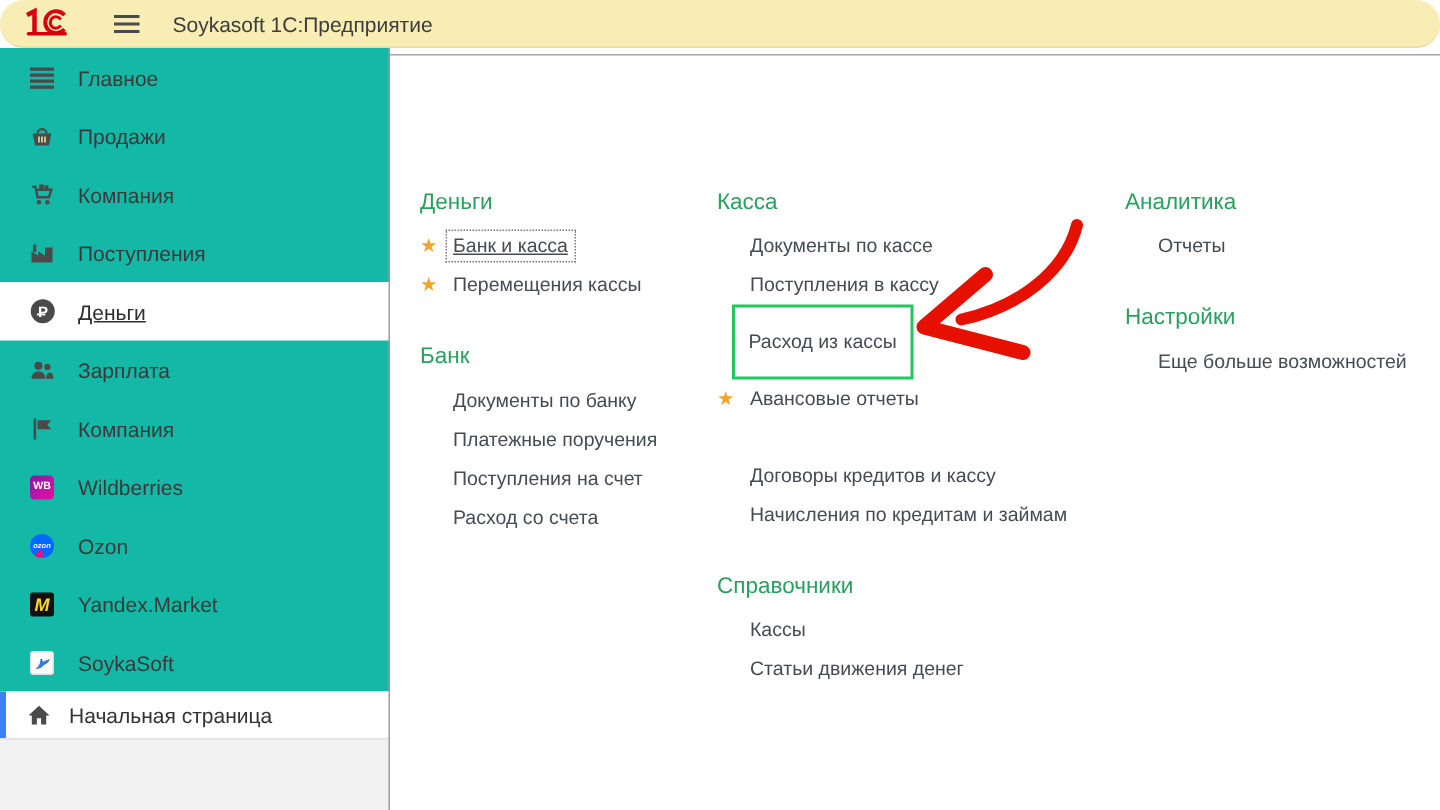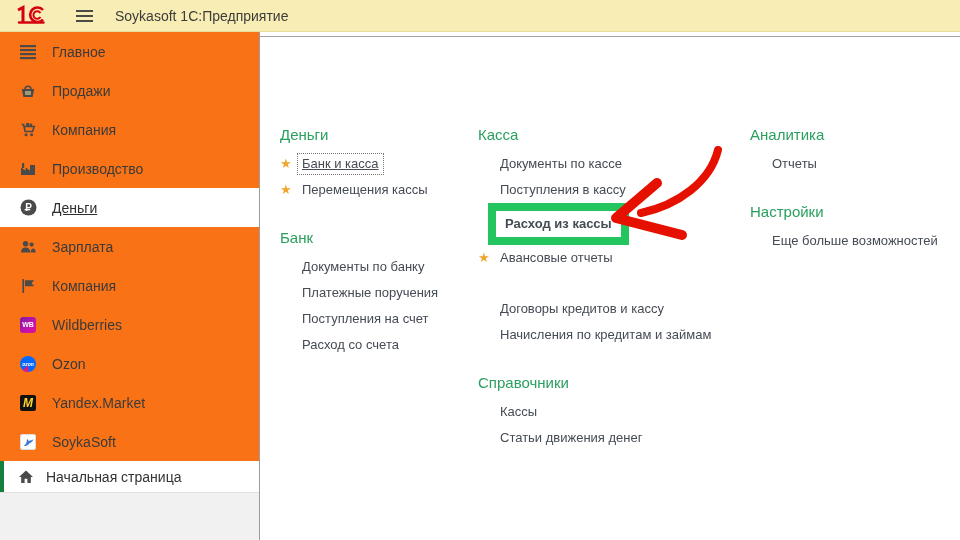--- a/index.html
+++ b/index.html
@@ -7,42 +7,42 @@
   body {
     position: relative;
     font-family: "Liberation Sans", sans-serif;
     background: #ffffff;
     overflow: hidden;
   }
   
   .topbar {
     position:absolute; left:0; top:0; width:960px; height:32px;
     background:#f8edb4; border-bottom:1px solid #eadb96;
-    display:flex; align-items:center; padding-left:12px;
+    display:flex; align-items:center; padding-left:12px;border-radius:16px;
   }
   .logo { width:40px; height:26px; display:flex; align-items:center; }
   .burger { margin-left:24px; display:flex; flex-direction:column; gap:3px; cursor:pointer; }
   .burger i { display:block; width:17px; height:2px; background:#4a4a4a; }
   .app-title { margin-left:22px; font-size:14px; color:#3c3c3c; }
 
   
   .sidebar {
     position:absolute; left:0; top:32px; width:260px; height:508px;
     background:#f1f1f1; display:flex; flex-direction:column;
   }
-  .side-nav { background:#f97316;text-align:right; }
+  .side-nav { background:#14b8a6;text-align:right; }
   .side-item {
     height:39px; display:flex; align-items:center;
     padding-left:19px; gap:15px; font-size:14px; color:#3a3a3a; cursor:pointer;
   }
   .side-item.active { background:#ffffff; }
   .side-item.active .side-label { text-decoration:underline; color:#2f2f2f; }
   .side-icon { width:18px; height:18px; display:flex; align-items:center; justify-content:center; flex:none; }
   .home-tab {
-    height:31px; background:#ffffff; border-left:4px solid #15803d;
+    height:31px; background:#ffffff; border-left:4px solid #3b82f6;
     display:flex; align-items:center; gap:11px; padding-left:13px;
     font-size:14px; color:#333; cursor:pointer;
   }
   .side-rest { flex:1; background:#f1f1f1; border-top:1px solid #e0e0e0; }
 
   
   .brand { width:16px; height:16px; border-radius:3px; color:#fff; font-weight:bold;
            display:flex; align-items:center; justify-content:center; }
   .wb { background:linear-gradient(135deg,#7a1fa2 0%,#cb11ab 65%,#e1128f 100%); font-size:7px; }
   .ozon { border-radius:50%; background:#0069ff; font-size:5px; position:relative; overflow:hidden; font-style:italic; }
@@ -64,21 +64,21 @@
   .col[data-col="0"] { left:20px;  width:200px; }
   .col[data-col="1"] { left:218px; width:280px; }
   .col[data-col="2"] { left:490px; width:220px; }
 
   .section { margin-bottom:25px; }
   .sec-title { font-size:15px; line-height:20px; color:#2aa05e; margin-bottom:6px; font-weight:400; }
   .menu-item { position:relative; padding-left:22px; line-height:26px; font-size:13px;
                color:#454b54; white-space:nowrap; cursor:pointer; }
   .star { position:absolute; left:0; top:0; color:#f0a52c; font-size:13px; }
   .focus-box { display:inline-block; border:1px dotted #777; padding:0 4px; margin-left:-5px; line-height:20px;text-decoration:underline; }
-  .red-box { display:inline-block; border:8px solid #22c55e; padding:2px 9px; margin-left:-12px; line-height:22px;font-weight:bold; }
+  .red-box { display:inline-block; border:2px solid #22c55e; padding:12px 9px; margin-left:-12px; line-height:22px; }
 
   .arrow-svg { position:absolute; left:0; top:0; pointer-events:none; z-index:5; }
 </style>
 </head>
 <body>
 
 <div class="topbar">
   <span class="logo">
     <svg width="38" height="26" viewBox="0 0 38 26">
       <g fill="none" stroke="#d6000f">
@@ -132,21 +132,21 @@
         </span>
         <span class="side-label">Компания</span>
       </div>
       <div class="side-item">
         <span class="side-icon">
           <svg width="16" height="16" viewBox="0 0 16 16" fill="#4a4a4a">
             <rect x="2" y="2" width="2.2" height="5"></rect>
             <path d="M1 14 V6.5 L5.5 9.5 V6.5 L10 9.5 V4 H15 V14 Z"></path>
           </svg>
         </span>
-        <span class="side-label">Производство</span>
+        <span class="side-label">Поступления</span>
       </div>
       <div class="side-item active">
         <span class="side-icon">
           <svg width="17" height="17" viewBox="0 0 17 17">
             <circle cx="8.5" cy="8.5" r="8" fill="#4a4a4a"></circle>
             <text x="8.7" y="12.3" font-size="10" font-weight="bold" fill="#fff" text-anchor="middle" font-family="Liberation Sans, sans-serif">P</text>
             <rect x="4.6" y="10" width="5.6" height="1.3" fill="#fff"></rect>
           </svg>
         </span>
         <span class="side-label">Деньги</span>

